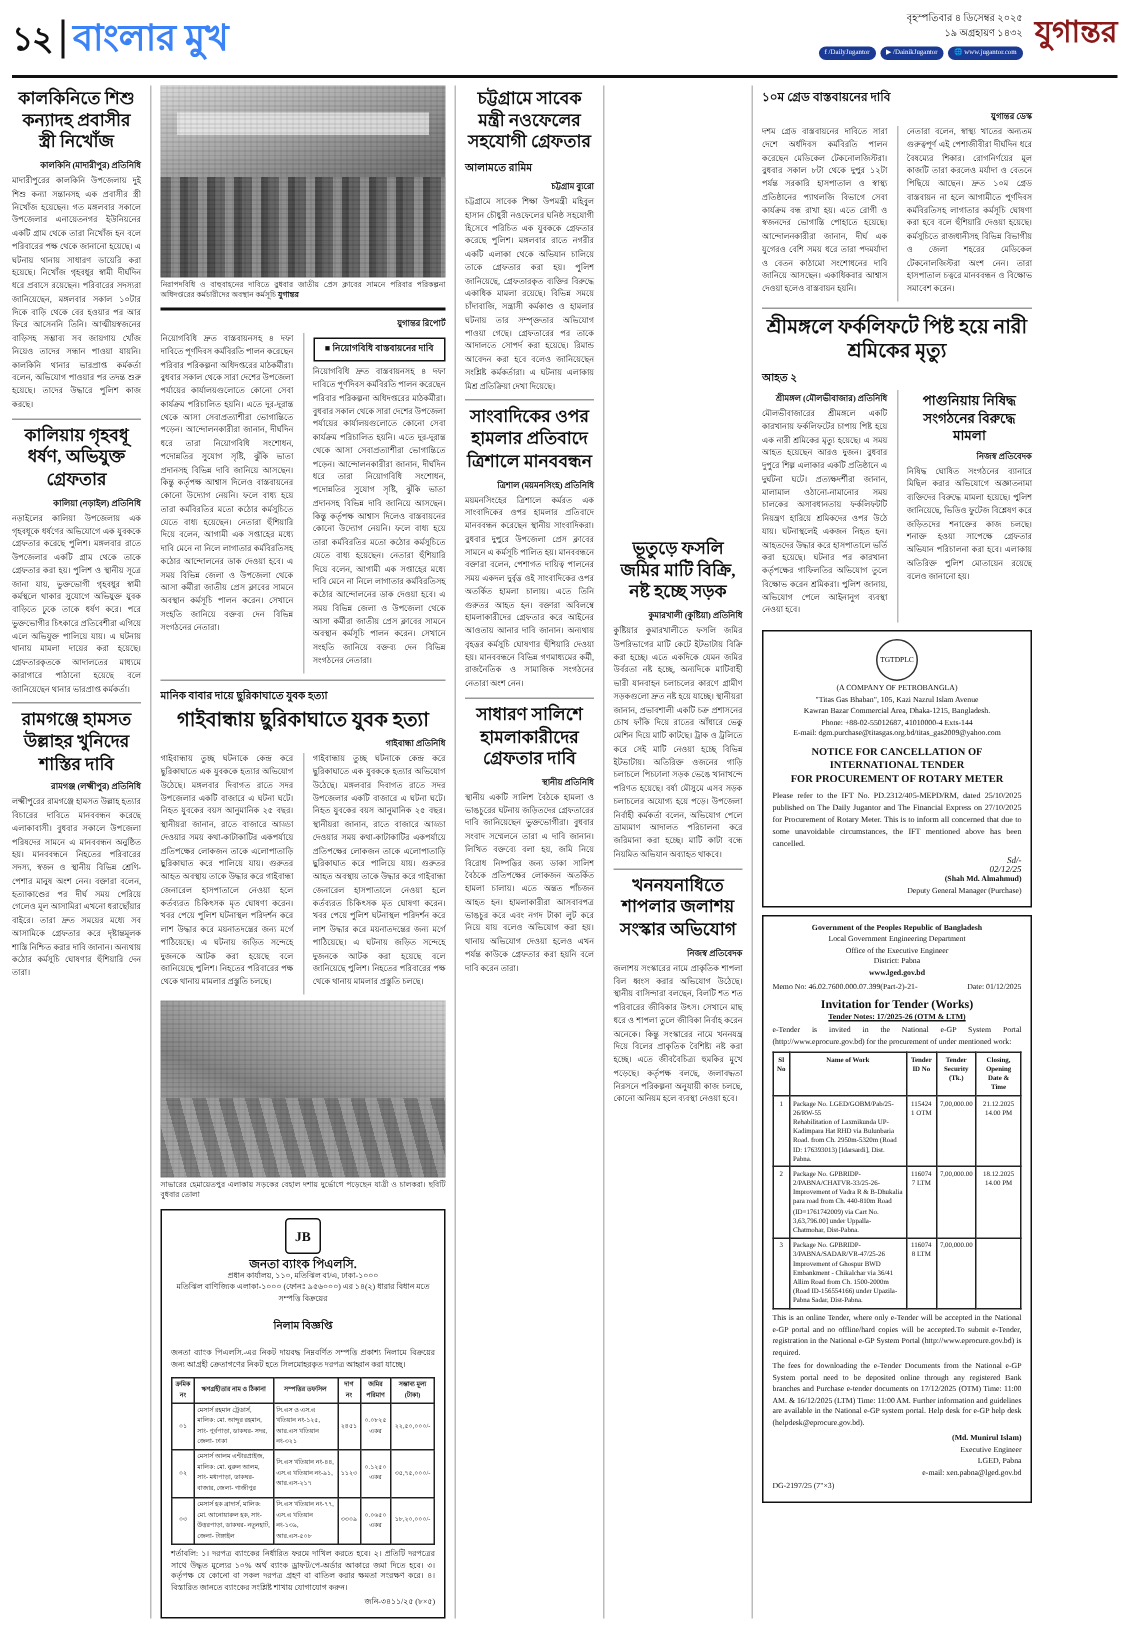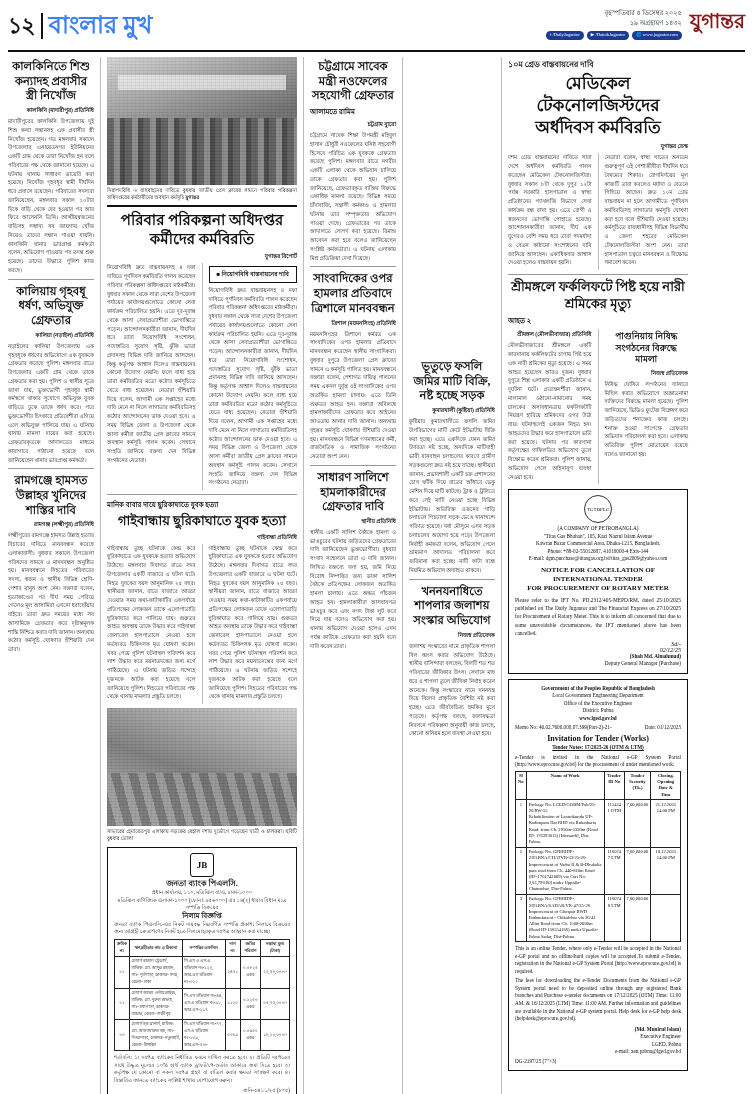--- a/index.html
+++ b/index.html
@@ -134,21 +134,20 @@
           <div class="ph-band"></div>
           <div class="ph-figs"></div>
           <div class="ph-noise"></div>
       </div>
       <div class="cap">
         <span>নিরাপদবিধি ও বাহুবাহনের দাবিতে বুধবার জাতীয় প্রেস ক্লাবের সামনে পরিবার পরিকল্পনা অধিদপ্তরের কর্মচারীদের অবস্থান কর্মসূচি</span>
         <span class="bold">যুগান্তর</span>
       </div>
       <div class="hr2"></div>
 
-      <h2 class="hl" style="font-size:15px">পরিবার পরিকল্পনা অধিদপ্তর কর্মীদের কর্মবিরতি</h2>
       <div class="byline">যুগান্তর রিপোর্ট</div>
 
       <div style="display:flex;gap:6px;">
         <div class="body" style="flex:1">
             <p>নিয়োগবিধি দ্রুত বাস্তবায়নসহ ৪ দফা দাবিতে পূর্ণদিবস কর্মবিরতি পালন করেছেন পরিবার পরিকল্পনা অধিদপ্তরের মাঠকর্মীরা। বুধবার সকাল থেকে সারা দেশের উপজেলা পর্যায়ের কার্যালয়গুলোতে কোনো সেবা কার্যক্রম পরিচালিত হয়নি। এতে দূর-দূরান্ত থেকে আসা সেবাপ্রত্যাশীরা ভোগান্তিতে পড়েন। আন্দোলনকারীরা জানান, দীর্ঘদিন ধরে তারা নিয়োগবিধি সংশোধন, পদোন্নতির সুযোগ সৃষ্টি, ঝুঁকি ভাতা প্রদানসহ বিভিন্ন দাবি জানিয়ে আসছেন। কিন্তু কর্তৃপক্ষ আশ্বাস দিলেও বাস্তবায়নের কোনো উদ্যোগ নেয়নি। ফলে বাধ্য হয়ে তারা কর্মবিরতির মতো কঠোর কর্মসূচিতে যেতে বাধ্য হয়েছেন। নেতারা হুঁশিয়ারি দিয়ে বলেন, আগামী এক সপ্তাহের মধ্যে দাবি মেনে না নিলে লাগাতার কর্মবিরতিসহ কঠোর আন্দোলনের ডাক দেওয়া হবে। এ সময় বিভিন্ন জেলা ও উপজেলা থেকে আসা কর্মীরা জাতীয় প্রেস ক্লাবের সামনে অবস্থান কর্মসূচি পালন করেন। সেখানে সংহতি জানিয়ে বক্তব্য দেন বিভিন্ন সংগঠনের নেতারা।</p>
           </div>
         <div class="rule-v"></div>
         <div style="flex:1">
           <div class="bullet-box">■ নিয়োগবিধি বাস্তবায়নের দাবি</div>
           <div class="body">
@@ -175,21 +174,21 @@
         <div class="ph-road"></div>
           <div class="ph-noise"></div>
       </div>
       <div class="cap">সাভারের হেমায়েতপুর এলাকায় সড়কের বেহাল দশায় দুর্ভোগে পড়েছেন যাত্রী ও চালকরা। ছবিটি বুধবার তোলা</div>
 
       <div class="ad ad-c">
         <div class="bank-logo">JB</div>
         <div class="ad-title">জনতা ব্যাংক পিএলসি.</div>
         <div class="ad-small">প্রধান কার্যালয়, ১১০, মতিঝিল বা/এ, ঢাকা-১০০০</div>
         <div class="ad-small">মতিঝিল বাণিজ্যিক এলাকা-১০০০ (ফোনঃ ৯৫৬০০০) এর ১৪(২) ধারার বিধান মতে সম্পত্তি বিক্রয়ের</div>
-        <div class="ad-head-u" style="margin:0 0">নিলাম বিজ্ঞপ্তি</div>
+        <div class="ad-head-u" style="margin:10px 0">নিলাম বিজ্ঞপ্তি</div>
         <div class="ad-small" style="text-align:justify">জনতা ব্যাংক পিএলসি.-এর নিকট দায়বদ্ধ নিম্নবর্ণিত সম্পত্তি প্রকাশ্য নিলামে বিক্রয়ের জন্য আগ্রহী ক্রেতাগণের নিকট হতে সিলমোহরকৃত দরপত্র আহ্বান করা যাচ্ছে।</div>
         <table class="bank" style="margin-top:3px">
           <thead>
               <tr>
             <th>ক্রমিক নং</th>
             <th>ঋণগ্রহীতার নাম ও ঠিকানা</th>
             <th>সম্পত্তির তফসিল</th>
             <th>দাগ নং</th>
             <th>জমির পরিমাণ</th>
             <th>সম্ভাব্য মূল্য (টাকা)</th>
@@ -266,21 +265,20 @@
       <div class="byline">নিজস্ব প্রতিবেদক</div>
       <div class="body">
           <p>জলাশয় সংস্কারের নামে প্রাকৃতিক শাপলা বিল ধ্বংস করার অভিযোগ উঠেছে। স্থানীয় বাসিন্দারা বলছেন, বিলটি শত শত পরিবারের জীবিকার উৎস। সেখানে মাছ ধরে ও শাপলা তুলে জীবিকা নির্বাহ করেন অনেকে। কিন্তু সংস্কারের নামে খননযন্ত্র দিয়ে বিলের প্রাকৃতিক বৈশিষ্ট্য নষ্ট করা হচ্ছে। এতে জীববৈচিত্র্য হুমকির মুখে পড়েছে। কর্তৃপক্ষ বলছে, জলাবদ্ধতা নিরসনে পরিকল্পনা অনুযায়ী কাজ চলছে, কোনো অনিয়ম হলে ব্যবস্থা নেওয়া হবে।</p>
         </div>
     </div>
 
     <div class="rule-v"></div>
 
     <div class="col c5">
       <h3 class="sub" style="font-size:8px">১০ম গ্রেড বাস্তবায়নের দাবি</h3>
-      <h2 class="hl" style="font-size:17px;line-height:1.3">মেডিকেল টেকনোলজিস্টদের অর্ধদিবস কর্মবিরতি</h2>
       <div class="byline">যুগান্তর ডেস্ক</div>
       <div style="display:flex;gap:6px;">
         <div class="body" style="flex:1">
             <p>দশম গ্রেড বাস্তবায়নের দাবিতে সারা দেশে অর্ধদিবস কর্মবিরতি পালন করেছেন মেডিকেল টেকনোলজিস্টরা। বুধবার সকাল ৮টা থেকে দুপুর ১২টা পর্যন্ত সরকারি হাসপাতাল ও স্বাস্থ্য প্রতিষ্ঠানের প্যাথলজি বিভাগে সেবা কার্যক্রম বন্ধ রাখা হয়। এতে রোগী ও স্বজনদের ভোগান্তি পোহাতে হয়েছে। আন্দোলনকারীরা জানান, দীর্ঘ এক যুগেরও বেশি সময় ধরে তারা পদমর্যাদা ও বেতন কাঠামো সংশোধনের দাবি জানিয়ে আসছেন। একাধিকবার আশ্বাস দেওয়া হলেও বাস্তবায়ন হয়নি।</p>
           </div>
         <div class="rule-v"></div>
         <div class="body" style="flex:1">
             <p>নেতারা বলেন, স্বাস্থ্য খাতের অন্যতম গুরুত্বপূর্ণ এই পেশাজীবীরা দীর্ঘদিন ধরে বৈষম্যের শিকার। রোগনির্ণয়ের মূল কাজটি তারা করলেও মর্যাদা ও বেতনে পিছিয়ে আছেন। দ্রুত ১০ম গ্রেড বাস্তবায়ন না হলে আগামীতে পূর্ণদিবস কর্মবিরতিসহ লাগাতার কর্মসূচি ঘোষণা করা হবে বলে হুঁশিয়ারি দেওয়া হয়েছে। কর্মসূচিতে রাজধানীসহ বিভিন্ন বিভাগীয় ও জেলা শহরের মেডিকেল টেকনোলজিস্টরা অংশ নেন। তারা হাসপাতাল চত্বরে মানববন্ধন ও বিক্ষোভ সমাবেশ করেন।</p>
           </div>
       </div>

